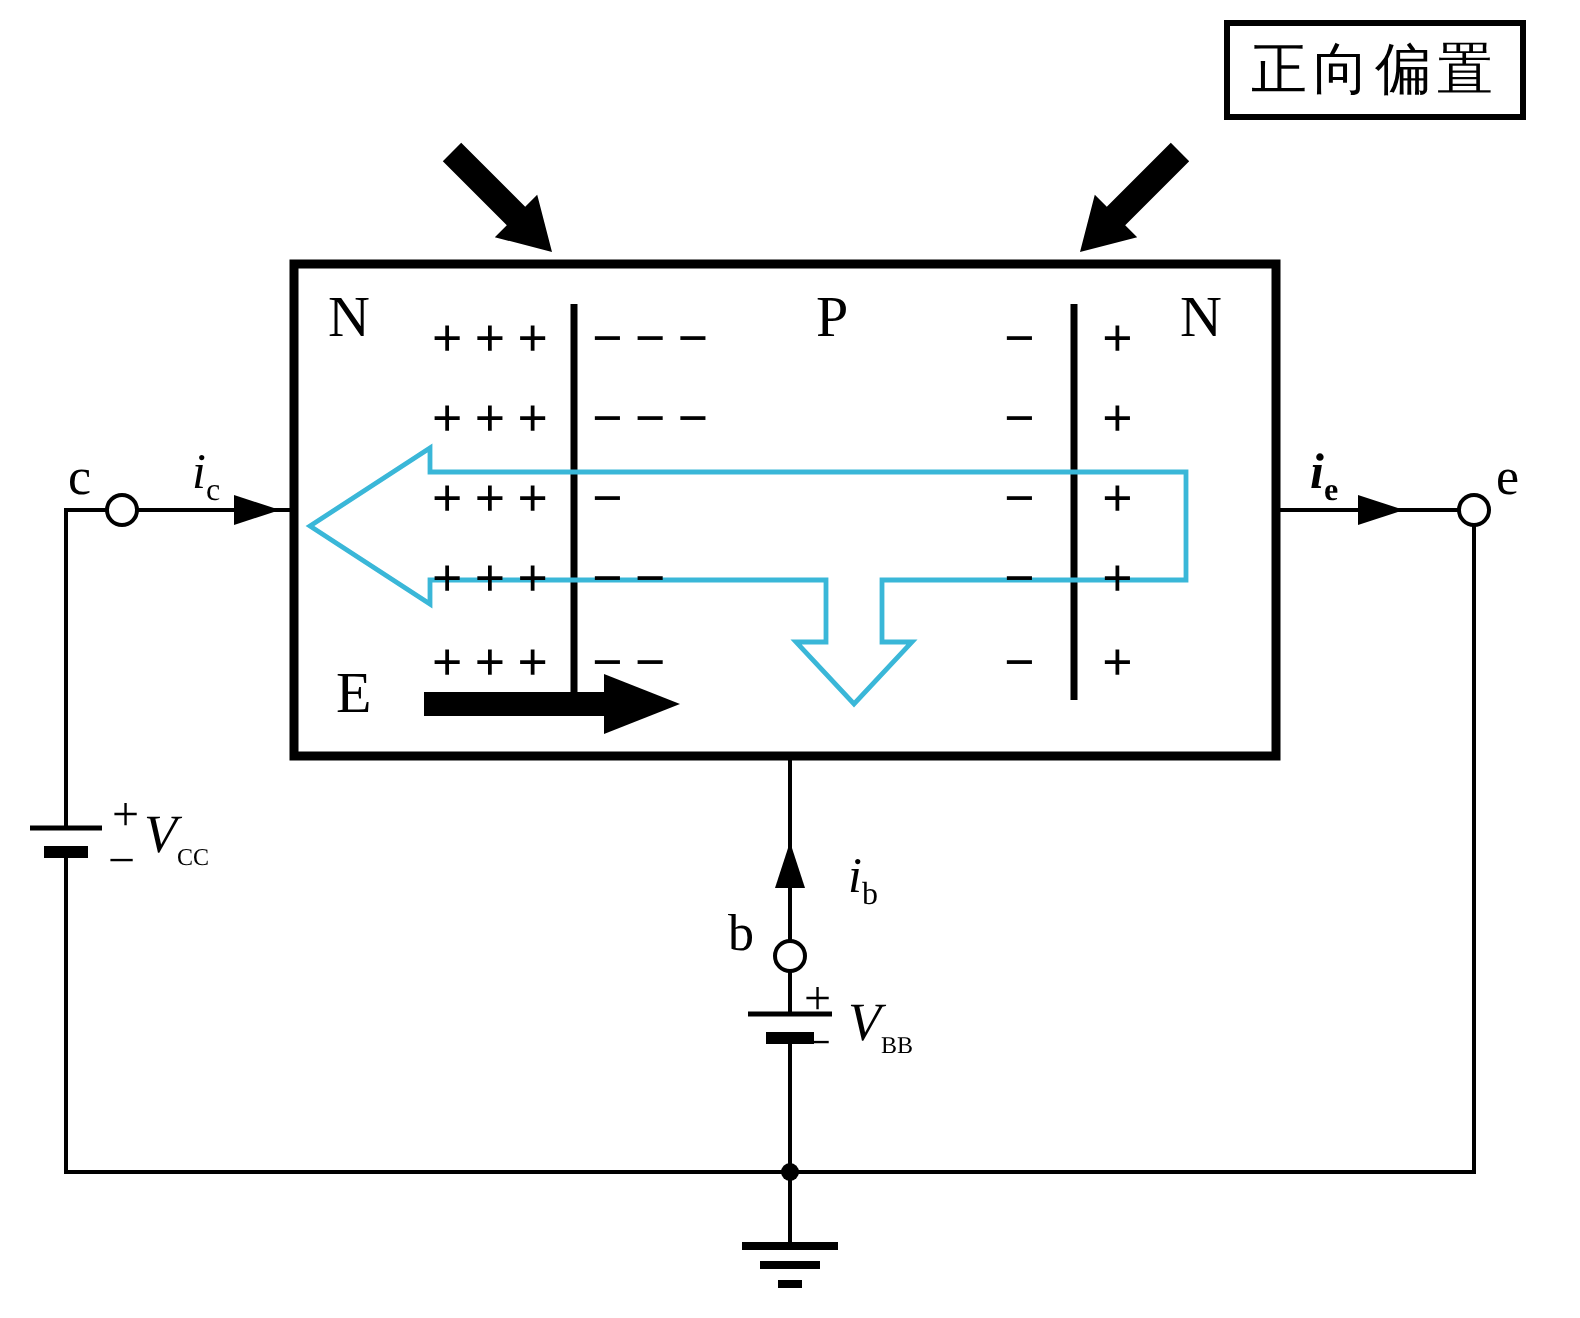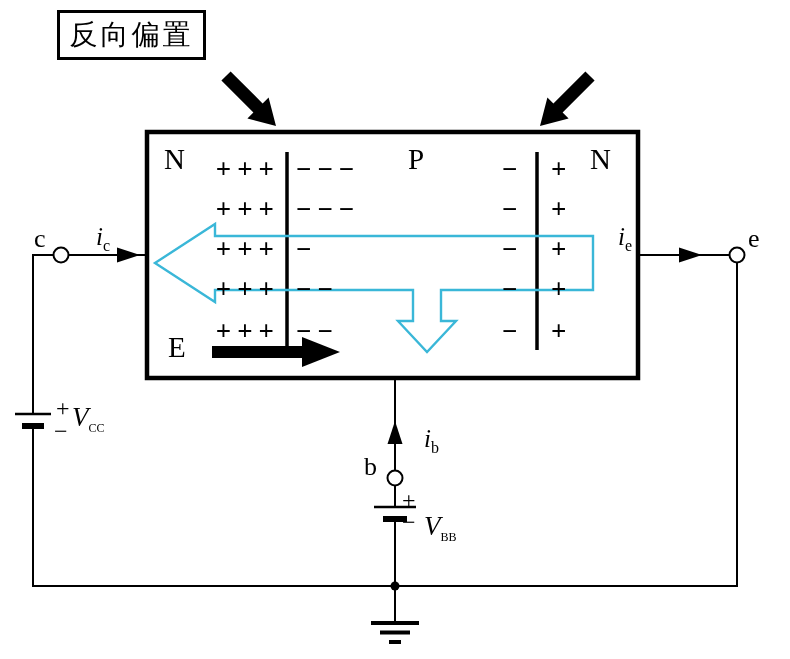--- a/index.html
+++ b/index.html
@@ -70,22 +70,22 @@
 
     <circle cx="395" cy="586" r="4.5" fill="#000"></circle>
 
     <g>
       <line x1="371" y1="623" x2="419" y2="623" stroke="#000" stroke-width="4"></line>
       <line x1="380" y1="632.5" x2="410" y2="632.5" stroke="#000" stroke-width="4"></line>
       <line x1="389" y1="642" x2="401" y2="642" stroke="#000" stroke-width="4"></line>
     </g>
   </svg>
 
-  <div class="bias-box" style="left:57px; top:10px; width:143px; height:44px;">
-    <span>反向偏置</span>
+  <div class="bias-box" style="left:612px; top:10px; width:145px; height:44px;">
+    <span>正向偏置</span>
   </div>
 
   <div class="lbl region" style="left:164px; top:144px;">N</div>
   <div class="lbl region" style="left:408px; top:144px;">P</div>
   <div class="lbl region" style="left:590px; top:144px;">N</div>
 
   <div class="lbl region" style="left:168px; top:332px;">E</div>
 
   <div class="lbl charge ra" style="left:204px; top:154px; width:76px;">+++</div>
   <div class="lbl charge ra" style="left:204px; top:194px; width:76px;">+++</div>
@@ -109,24 +109,24 @@
   <div class="lbl charge" style="left:551px; top:194px;">+</div>
   <div class="lbl charge" style="left:551px; top:234px;">+</div>
   <div class="lbl charge" style="left:551px; top:274px;">+</div>
   <div class="lbl charge" style="left:551px; top:316px;">+</div>
 
   <div class="lbl term" style="left:34px; top:224px;">c</div>
   <div class="lbl term" style="left:748px; top:224px;">e</div>
   <div class="lbl term" style="left:364px; top:452px;">b</div>
 
   <span class="lbl cur" style="left:96px; top:222px;text-align:center;"><span class="it">i</span><sub>c</sub></span>
-  <span class="lbl cur" style="left:618px; top:222px;"><span class="it">i</span><sub>e</sub></span>
+  <span class="lbl cur" style="left:655px; top:222px;font-weight:bold;"><span class="it">i</span><sub>e</sub></span>
   <span class="lbl cur" style="left:424px; top:424px;"><span class="it">i</span><sub>b</sub></span>
 
   <div class="lbl pm" style="left:56px; top:396px;">+</div>
   <div class="lbl pm" style="left:54px; top:419px;">−</div>
   <span class="lbl vname" style="left:72px; top:402px;"><span class="it">V</span><sub>CC</sub></span>
 
   <div class="lbl pm" style="left:402px; top:488px;">+</div>
   <div class="lbl pm" style="left:402px; top:510px;">−</div>
-  <span class="lbl vname" style="left:424px; top:511px;"><span class="it">V</span><sub>BB</sub></span>
+  <span class="lbl vname" style="left:424px; top:496px;"><span class="it">V</span><sub>BB</sub></span>
 
 </div>
 
 </body></html>

